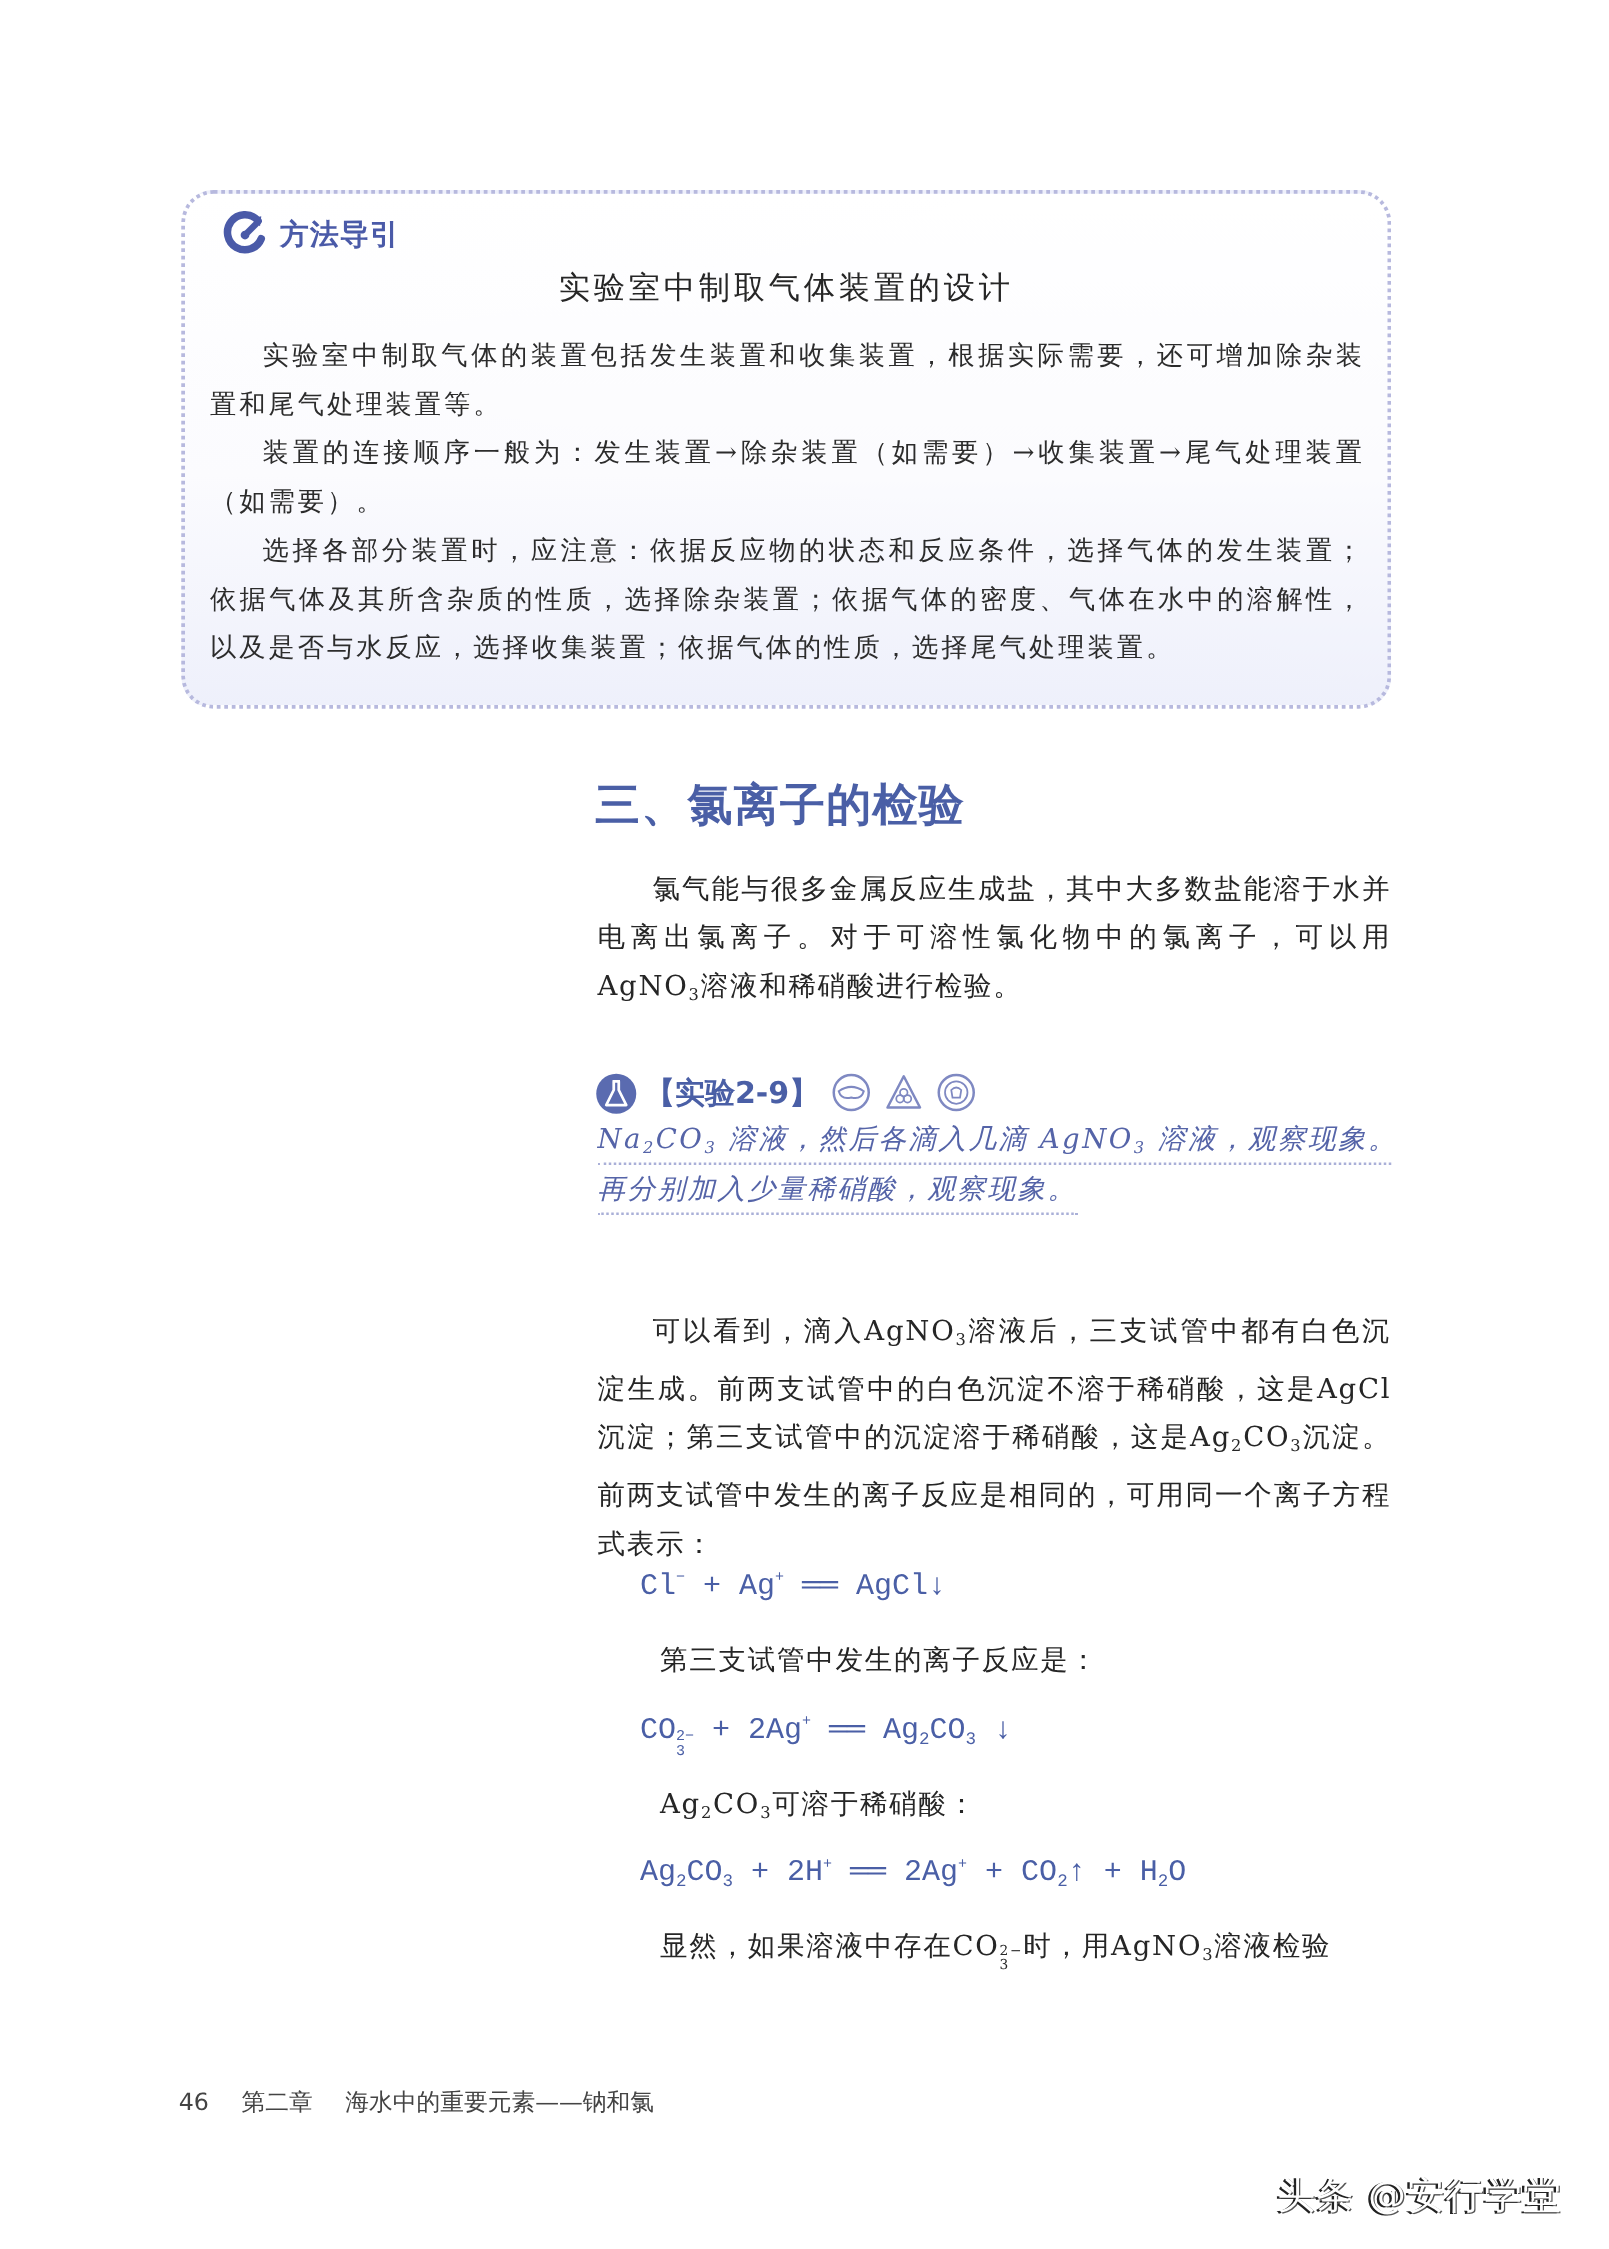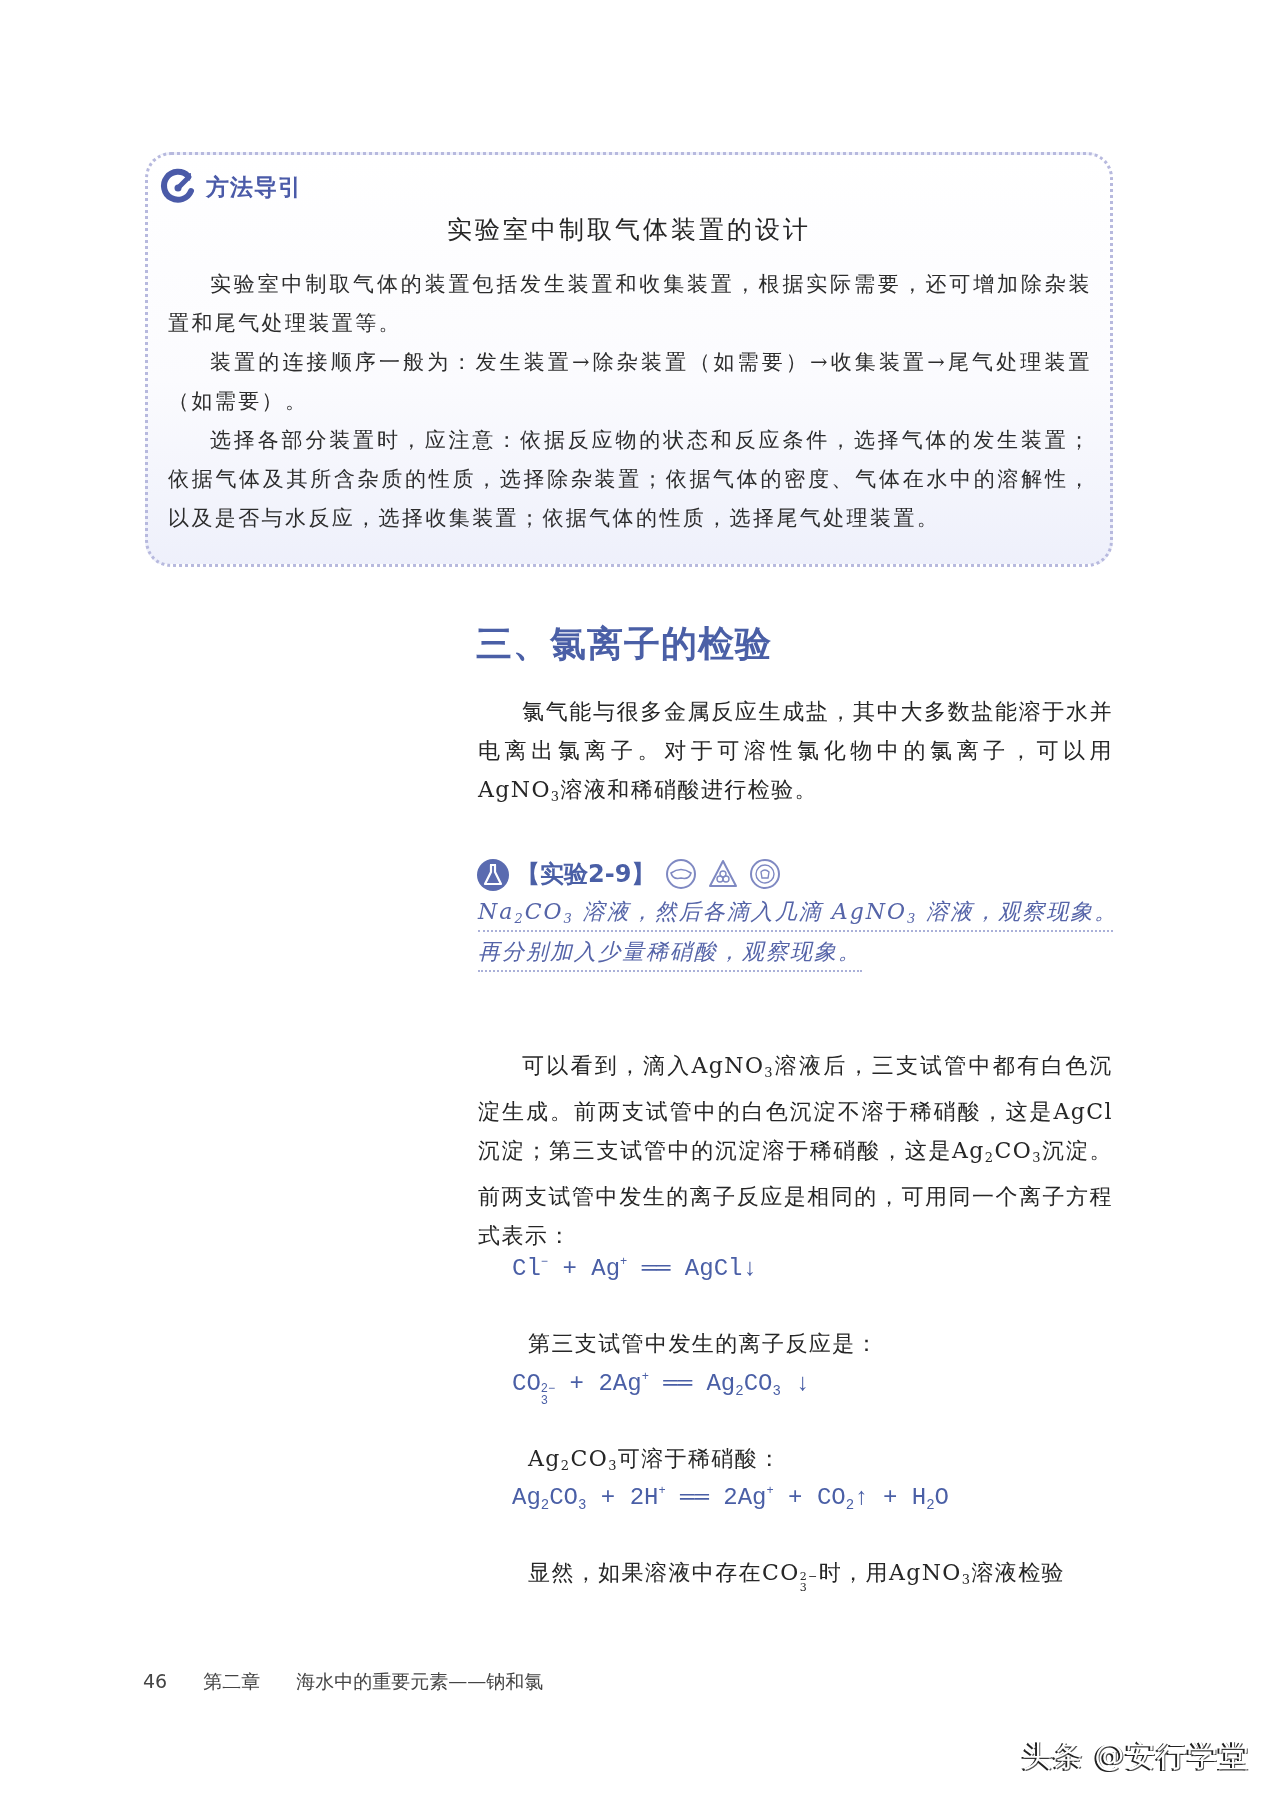--- a/index.html
+++ b/index.html
@@ -14,21 +14,21 @@
     .method-box {
       position: absolute;
       left: 145px; top: 152px;
       width: 968px; height: 415px;
       box-sizing: border-box;
       border: 3px dotted #b7b9de;
       border-radius: 26px;
       background: linear-gradient(180deg, #ffffff 0%, #fbfbfe 55%, #eef0fb 100%);
     }
     .method-head {
-      position: absolute; left: 10px; top: 12px;
+      position: absolute; left: 28px; top: 12px;
       display: flex; align-items: center; gap: 8px; text-align: center;
     }
     .method-head svg { width: 40px; height: 40px; }
     .method-label {
       font-family: "DejaVu Sans", "Liberation Sans", sans-serif;
       font-weight: bold; font-size: 23px; color: #4a5aa8;
       letter-spacing: 1px;
     }
     .method-title {
       position: absolute; left: 0; right: 0; top: 58px;
@@ -80,29 +80,29 @@
       position: absolute; left: 512px;
       font-family: Liberation Mono, monospace;
       font-size: 24px; color: #4a5fa6;
     }
     .eq sub { font-size: 14px; vertical-align: -5px; }
     .eq sup { font-size: 12px; vertical-align: 10px; }
     .eq .stack { display: inline-flex; flex-direction: column; font-size: 12px; line-height: 12px; vertical-align: -2px; }
 
     .plain-line {
       position: absolute; left: 528px;
-      font-size: 22px; color: #262626; letter-spacing: 1.4px; margin-top: 16px;
+      font-size: 22px; color: #262626; letter-spacing: 1.4px;
     }
     .plain-line sub { font-size: 13px; vertical-align: -4px; }
     .plain-line .stack { display: inline-flex; flex-direction: column; font-size: 11px; line-height: 11px; vertical-align: 0; }
 
     .footer {
       position: absolute; left: 143px; top: 1669px;
       font-size: 19px; color: #444;
-      display: flex; gap: 36px; align-items: baseline;
+      display: flex; gap: 26px; align-items: baseline;
     }
     .footer .pg { font-family: "DejaVu Sans", "Liberation Sans", sans-serif; }
     .watermark {
       position: absolute; left: 1022px; top: 1736px;
       font-family: "DejaVu Sans", "Liberation Sans", sans-serif;
       font-size: 30px; color: #ffffff;
       text-shadow: -2px 1px 0 #222, 1px 1px 0 #555;
       letter-spacing: 1px;
     }
   </style>

